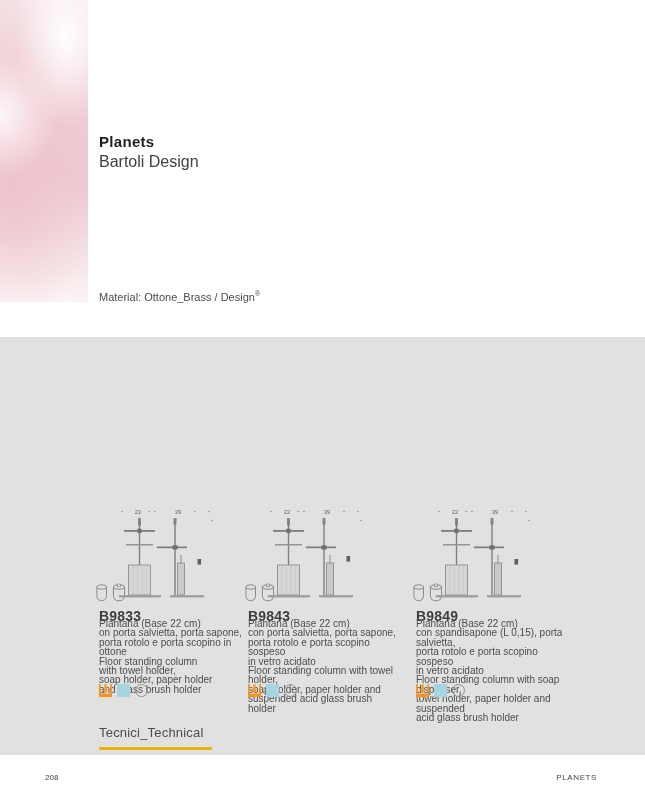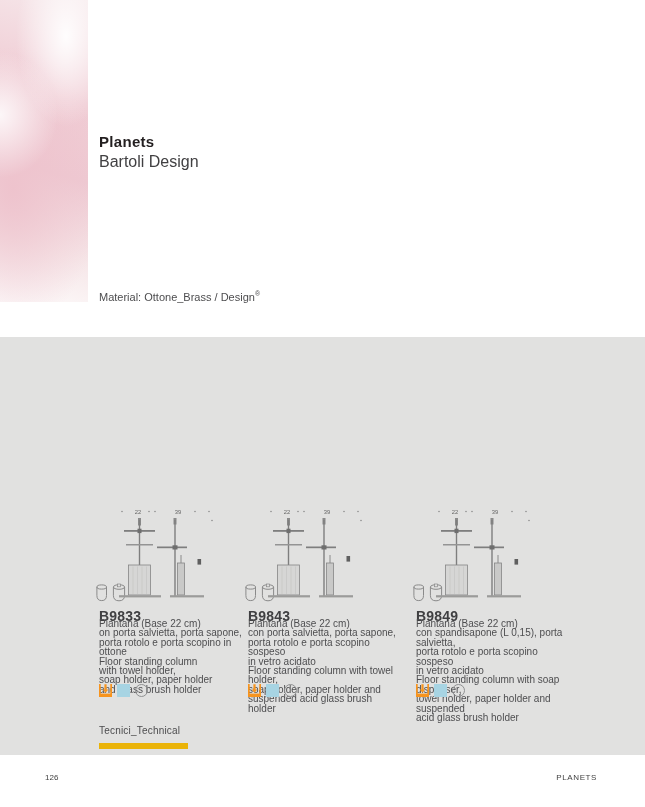--- a/index.html
+++ b/index.html
@@ -26,22 +26,22 @@
   #col3{left:412px}
   .diagram{position:absolute;left:0;top:0;width:150px;height:106px}
   .dimtxt{font-size:5.8px;fill:#666;font-family:"Liberation Sans",sans-serif}
   .pcode{position:absolute;left:4px;top:110px;font-size:14px;font-weight:bold;color:#3f3f41;letter-spacing:.2px}
   .pdesc{position:absolute;left:4px;top:121px;width:150px;font-size:10px;line-height:9.4px;color:#4e4e50;white-space:pre-line}
   .swatches{position:absolute;left:4px;top:186px;display:flex;gap:5px;align-items:center}
   .sw-dl{width:13px;height:13px;display:block;cursor:pointer}
   .sw-blue{width:13px;height:13px;display:block;background:#a7d4e3}
   .sw-circle{width:11px;height:11px;display:block;border:1.4px solid #8f9091;border-radius:50%;background:transparent}
   .tech-link{
-    position:absolute;left:99px;top:725px;font-size:10px;color:#4c4c4e;
-    padding:0 8px 7px 0;border-bottom:6px solid #eab308;letter-spacing:.2px;cursor:pointer
+    position:absolute;left:99px;top:725px;font-size:13px;color:#4c4c4e;
+    padding:0 8px 7px 0;border-bottom:3px solid #eab308;letter-spacing:.2px;cursor:pointer
   }
   .page-num{position:absolute;left:45px;top:773px;font-size:8px;color:#414141}
   .brand{position:absolute;right:48px;top:773px;font-size:8px;color:#414141;letter-spacing:.6px}
 </style>
 </head>
 <body>
 
 <div class="hero"></div>
 
 <div class="title">Planets</div>
@@ -246,14 +246,14 @@
         <polygon points="6.5,8.8 3.6,5.4 5.4,5.4 5.4,0.3 7.6,0.3 7.6,5.4 9.4,5.4"></polygon>
       </g>
     </svg>
     <span class="sw-blue"></span>
     <span class="sw-circle"></span>
   </div>
 </div>
 
 <div class="tech-link">Tecnici_Technical</div>
 
-<div class="page-num">126</div>
+<div class="page-num">208</div>
 <div class="brand">PLANETS</div>
 
 </body></html>

